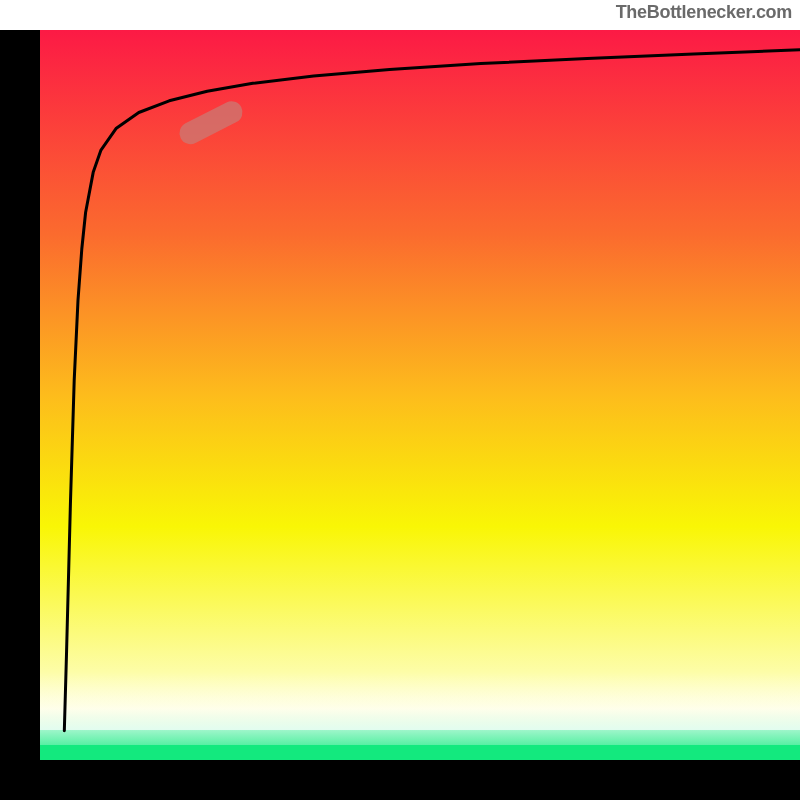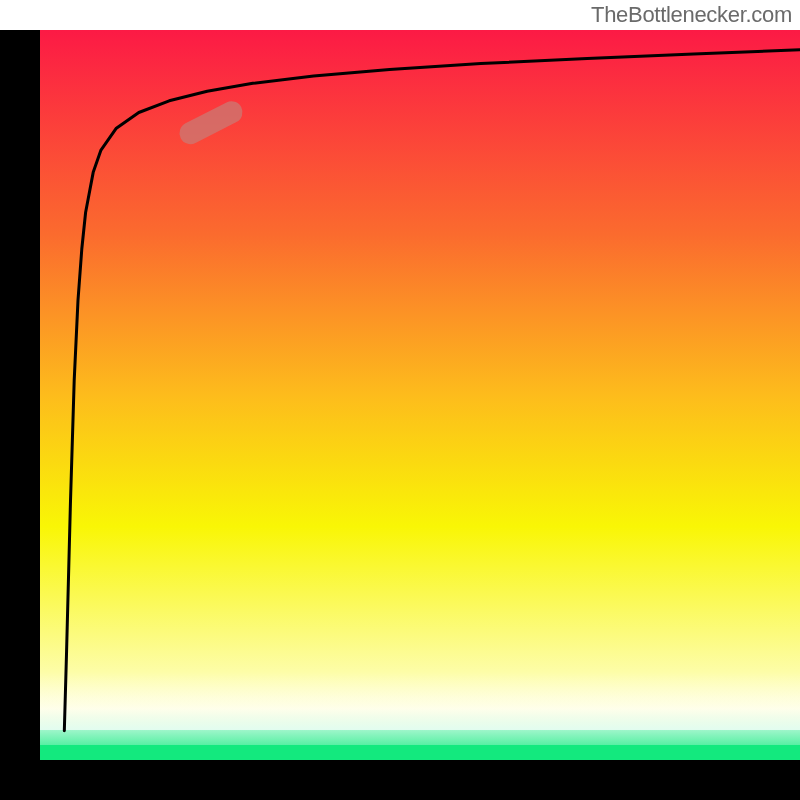--- a/index.html
+++ b/index.html
@@ -7,23 +7,23 @@
     width: 800px;
     height: 800px;
     background: #ffffff;
     position: relative;
     font-family: Arial, sans-serif;
   }
   .watermark {
     position: absolute;
     top: 2px;
     right: 8px;
-    font-size: 22px;
+    font-size: 18px;
     color: #6a6a6a;
-    font-weight: normal;
+    font-weight: bold;
     letter-spacing: -0.3px;
     z-index: 10;
   }
   .chart-container {
     position: absolute;
     top: 30px;
     left: 0;
     width: 800px;
     height: 770px;
   }

